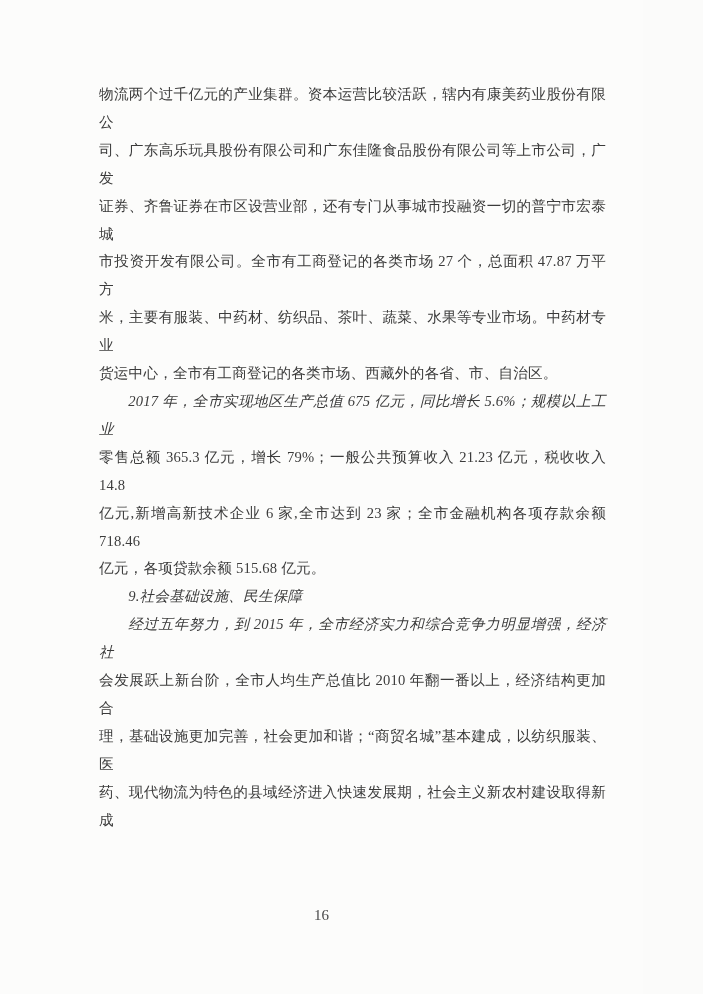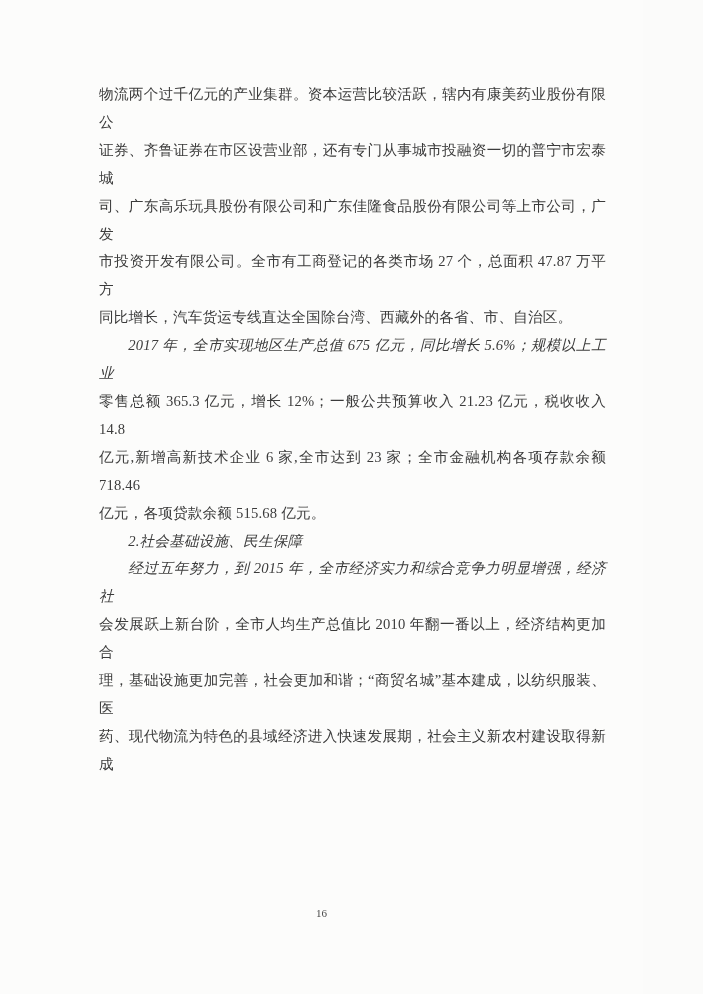--- a/index.html
+++ b/index.html
@@ -48,44 +48,45 @@
   }
   .para.heading .line {
     text-align-last: left;
   }
   .footer {
     position: absolute;
     top: 907px;
     left: 0;
     width: 100%;
     text-align: center;
-    font-size: 11px;
+    font-size: 15px;
     color: #4a4a4a;
   }
 </style>
 </head>
 <body>
 
 <div class="page">
   <main class="textblock">
       <div class="para">
         <div class="line">物流两个过千亿元的产业集群。资本运营比较活跃，辖内有康美药业股份有限公</div>
+        <div class="line">司、广东高乐玩具股份有限公司和广东佳隆食品股份有限公司等上市公司，广发</div>
         <div class="line">证券、齐鲁证券在市区设营业部，还有专门从事城市投融资一切的普宁市宏泰城</div>
-        <div class="line">司、广东高乐玩具股份有限公司和广东佳隆食品股份有限公司等上市公司，广发</div>
         <div class="line">市投资开发有限公司。全市有工商登记的各类市场 27 个，总面积 47.87 万平方</div>
-        <div class="line last">同比增长，汽车货运专线直达全国除台湾、西藏外的各省、市、自治区。</div>
+        <div class="line">米，主要有服装、中药材、纺织品、茶叶、蔬菜、水果等专业市场。中药材专业</div>
+        <div class="line last">货运中心，全市有工商登记的各类市场、西藏外的各省、市、自治区。</div>
       </div>
       <div class="para">
         <div class="line indent">2017 年，全市实现地区生产总值 675 亿元，同比增长 5.6%；规模以上工业</div>
-        <div class="line">零售总额 365.3 亿元，增长 12%；一般公共预算收入 21.23 亿元，税收收入 14.8</div>
+        <div class="line">零售总额 365.3 亿元，增长 79%；一般公共预算收入 21.23 亿元，税收收入 14.8</div>
         <div class="line">亿元,新增高新技术企业 6 家,全市达到 23 家；全市金融机构各项存款余额 718.46</div>
         <div class="line last">亿元，各项贷款余额 515.68 亿元。</div>
       </div>
       <div class="para heading">
-        <div class="line last indent">2.社会基础设施、民生保障</div>
+        <div class="line last indent">9.社会基础设施、民生保障</div>
       </div>
       <div class="para">
         <div class="line indent">经过五年努力，到 2015 年，全市经济实力和综合竞争力明显增强，经济社</div>
         <div class="line">会发展跃上新台阶，全市人均生产总值比 2010 年翻一番以上，经济结构更加合</div>
         <div class="line">理，基础设施更加完善，社会更加和谐；“商贸名城”基本建成，以纺织服装、医</div>
         <div class="line">药、现代物流为特色的县域经济进入快速发展期，社会主义新农村建设取得新成</div>
       </div>
     </main>
   <div class="footer">
     <span>16</span>

